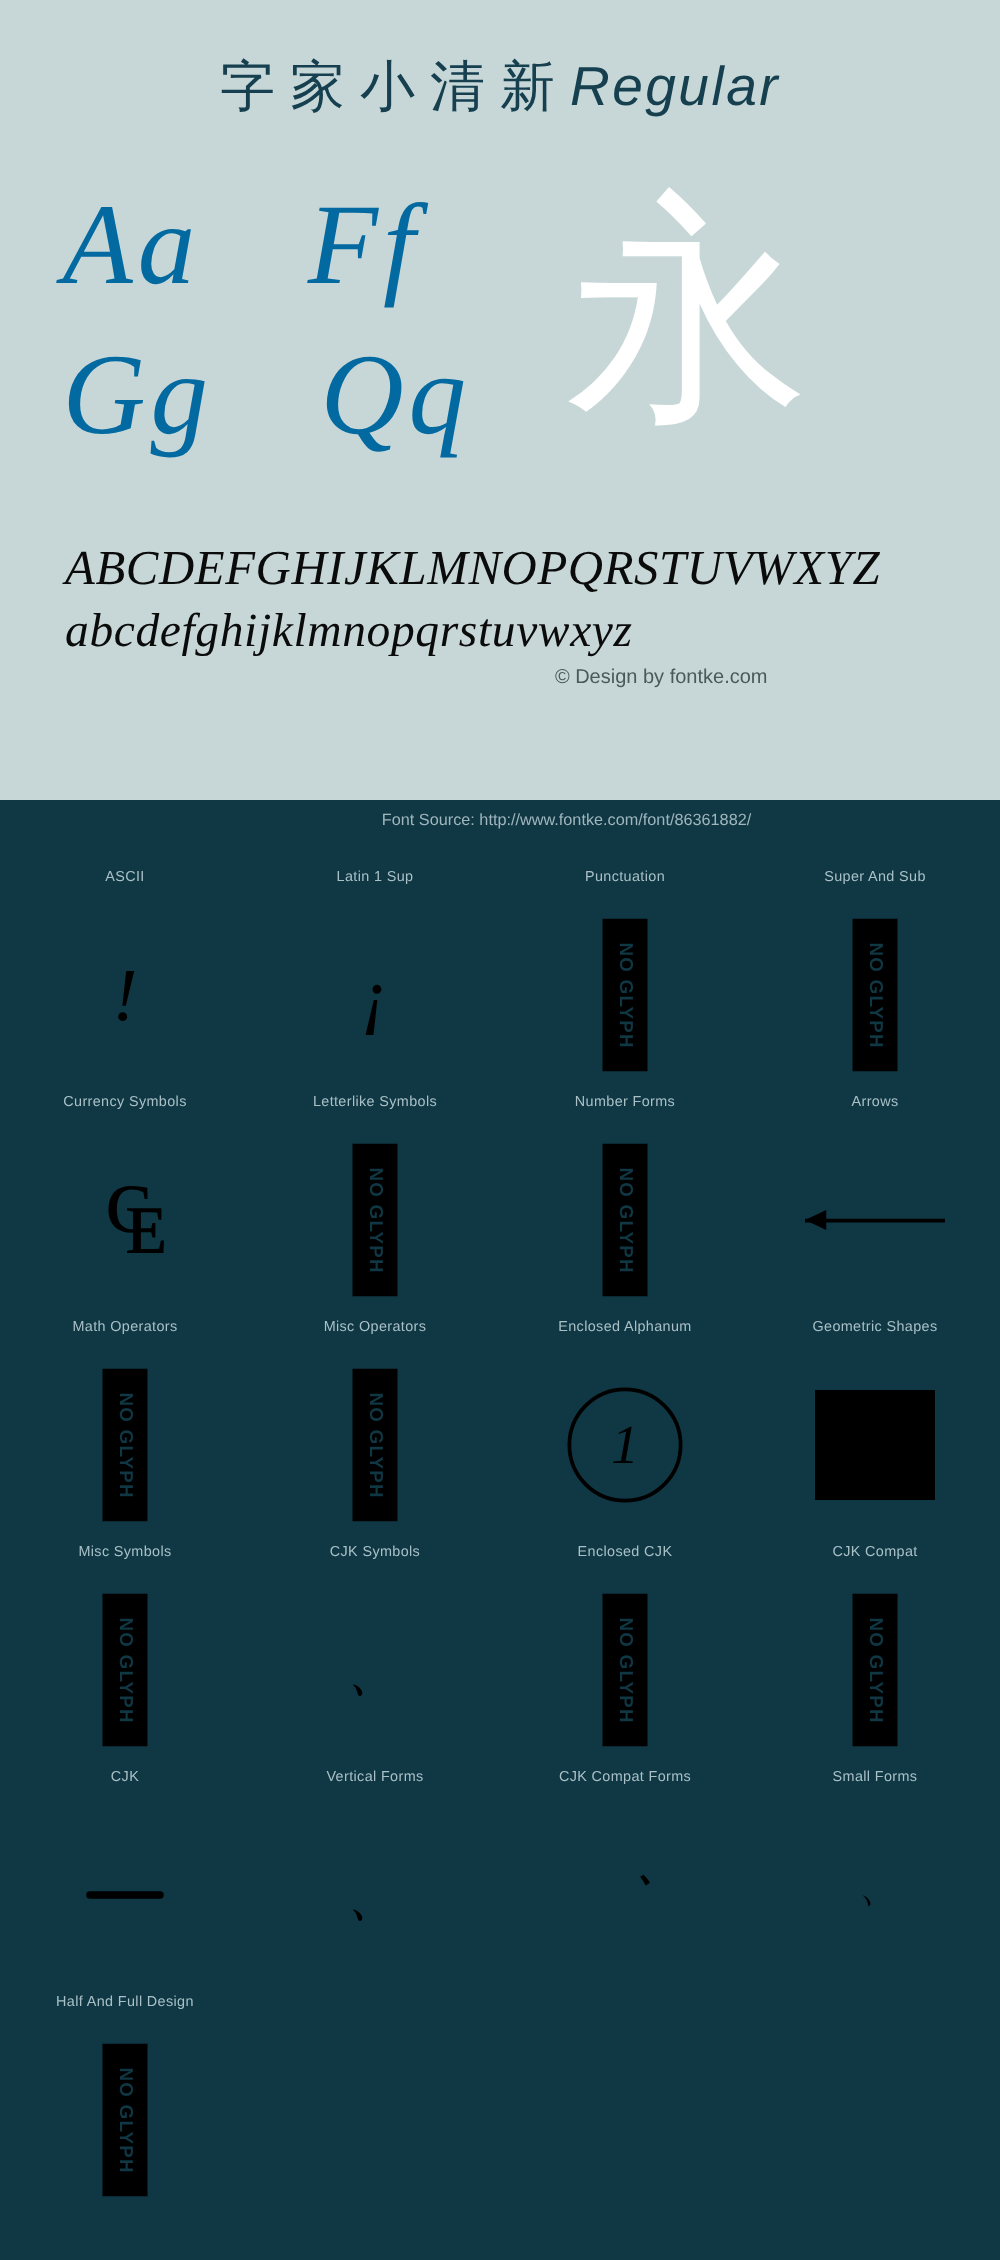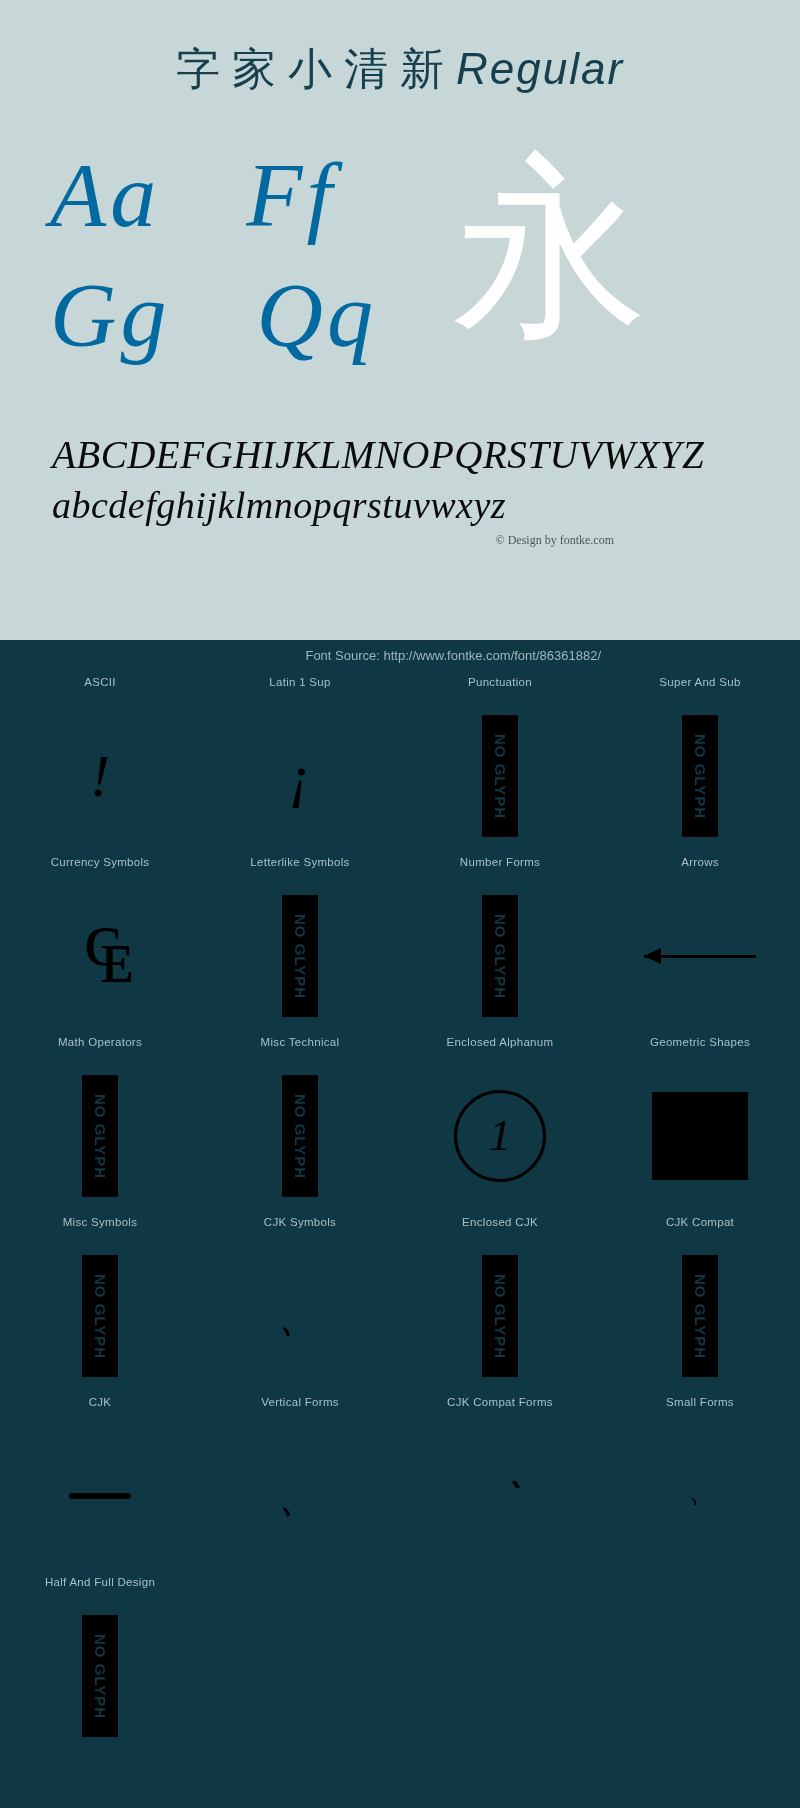--- a/index.html
+++ b/index.html
@@ -73,42 +73,42 @@
     font-family:"Liberation Serif", serif;
     font-style:italic;
     white-space:nowrap;
   }
   .alpha .upper{font-size:39px;line-height:46px;letter-spacing:0.5px;}
   .alpha .lower{font-size:38px;line-height:46px;letter-spacing:0.5px;margin-top:4px;}
   .alpha .digits{font-size:38px;line-height:46px;letter-spacing:1.5px;margin-top:4px;}
 
   .credit{
     position:absolute;right:186px;top:533px;
-    font-size:12px;color:#4a5a5a;
-    font-family:Liberation Serif, serif;
+    font-size:16px;color:#4a5a5a;
+    font-family:Liberation Sans, sans-serif;
     white-space:nowrap;
   }
 
   
   .dark{
     position:relative;
     width:800px;
     background:#0f3744;
     padding-bottom:40px;
   }
   .source{
     position:absolute;right:199px;top:8px;
     font-size:13px;color:#9fb6bd;
     font-family:"Liberation Sans", sans-serif;
     white-space:nowrap;
   }
 
   .grid{
     position:relative;
-    padding-top:36px;
+    padding-top:56px;
     display:grid;
     grid-template-columns:repeat(4,200px);
     width:800px;
     box-sizing:border-box;
   }
   .cell{
     position:relative;
     height:180px;
     display:flex;
     flex-direction:column;
@@ -275,21 +275,21 @@
         </div>
         <div class="cell">
           <div class="cell-label">Math Operators</div>
           <div class="cell-glyph">
             <div class="noglyph">
               <span>NO GLYPH</span>
             </div>
           </div>
         </div>
         <div class="cell">
-          <div class="cell-label">Misc Technical</div>
+          <div class="cell-label">Misc Operators</div>
           <div class="cell-glyph">
             <div class="noglyph">
               <span>NO GLYPH</span>
             </div>
           </div>
         </div>
         <div class="cell">
           <div class="cell-label">Enclosed Alphanum</div>
           <div class="cell-glyph">
             <div class="circ">

